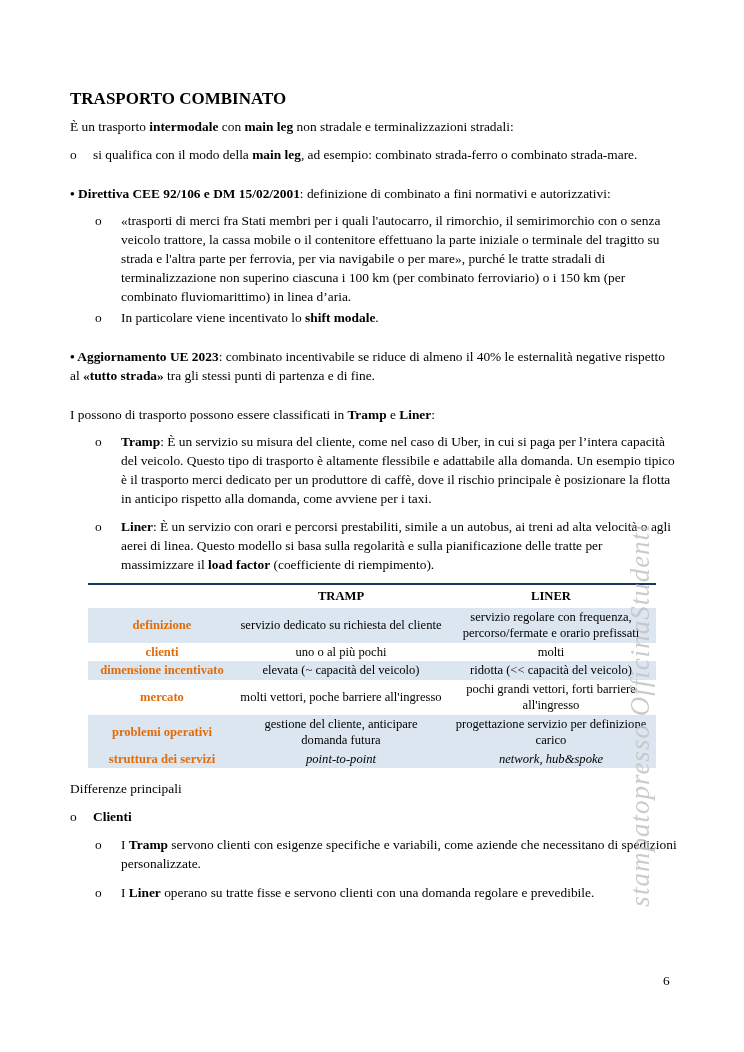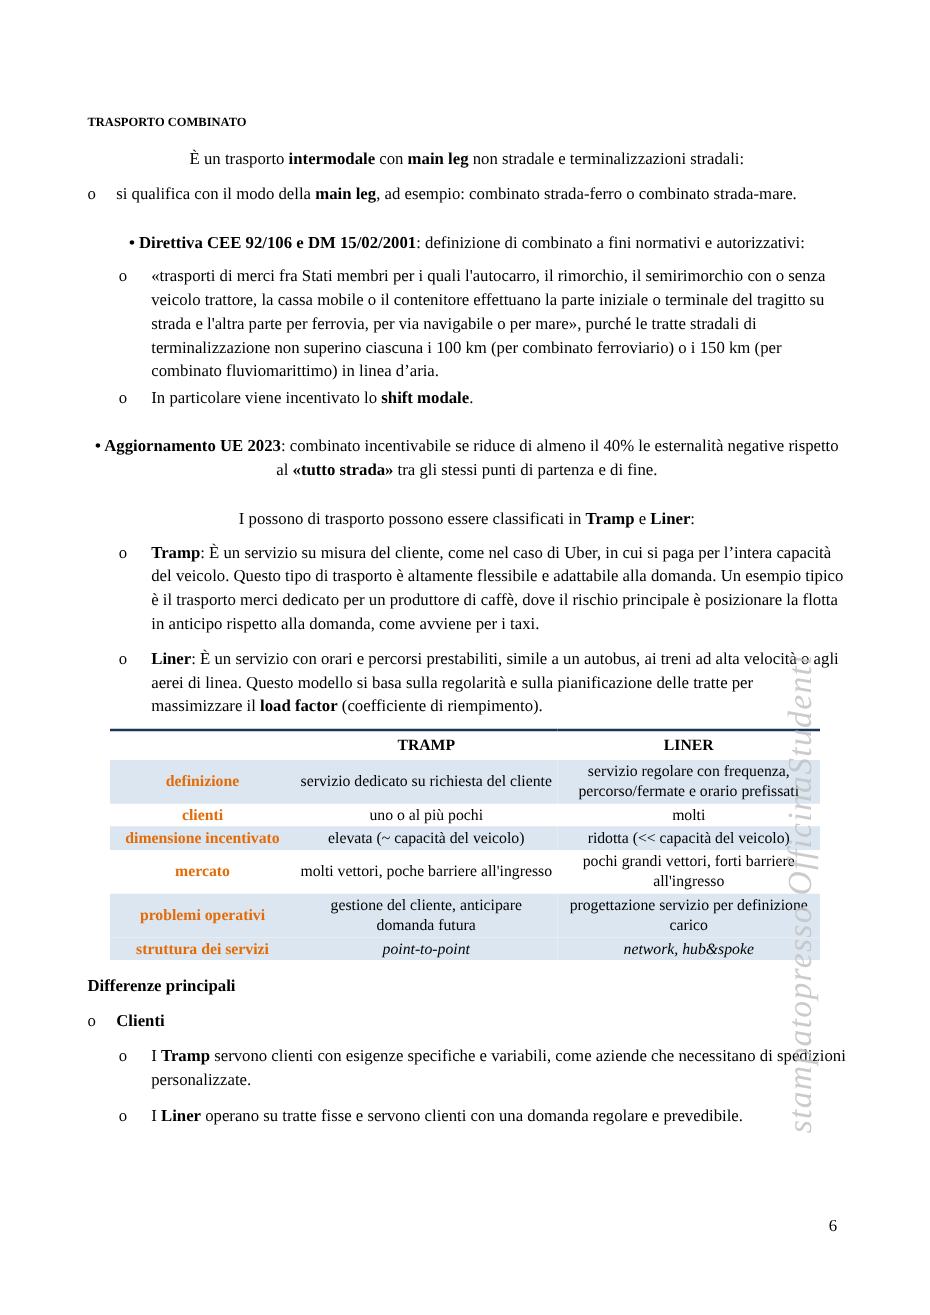--- a/index.html
+++ b/index.html
@@ -5,24 +5,24 @@
   html,body{margin:0;padding:0;background:#ffffff;}
   .page{
     position:relative;
     width:744px;height:1052px;
     background:#ffffff;
     font-family:"Liberation Serif", serif;
     font-size:13.4px;line-height:19px;color:#000;
     overflow:hidden;
   }
   .content{position:absolute;left:70px;top:89px;width:607px;}
-  .h1{font-weight:bold;font-size:10px;margin:0 0 9px 0;}
+  .h1{font-weight:bold;font-size:17px;margin:0 0 9px 0;}
   .h2{font-weight:bold;font-size:13.8px;margin:0 0 9px 0;}
-  .h3{font-weight:bold;margin:0 0 9px 0;}
-  .para{margin:0 0 9px 0;text-align:center;}
+  .h3{font-weight:normal;margin:0 0 9px 0;}
+  .para{margin:0 0 9px 0;}
   .para.tight{margin-bottom:8px;margin-top:20px;}
   
   .li{display:flex;align-items:flex-start;margin:0 0 9px 0;}
   .li .marker{flex:none;width:23px;}
   .li.l2{margin-left:25px;margin-bottom:2px;}
   .li.l2 .marker{width:26px;}
   .li.gap{margin-bottom:9px;}
   .li .li-text{flex:1;}
   .sublist{margin-bottom:8px;}
   

